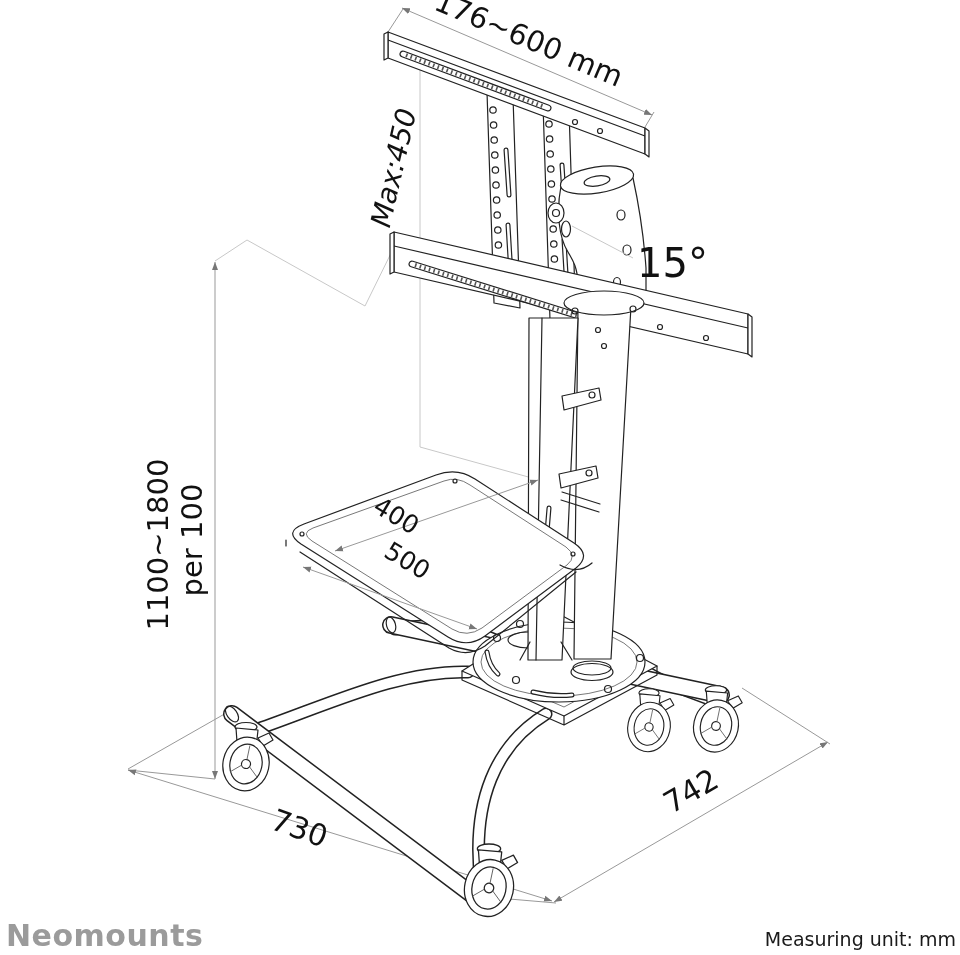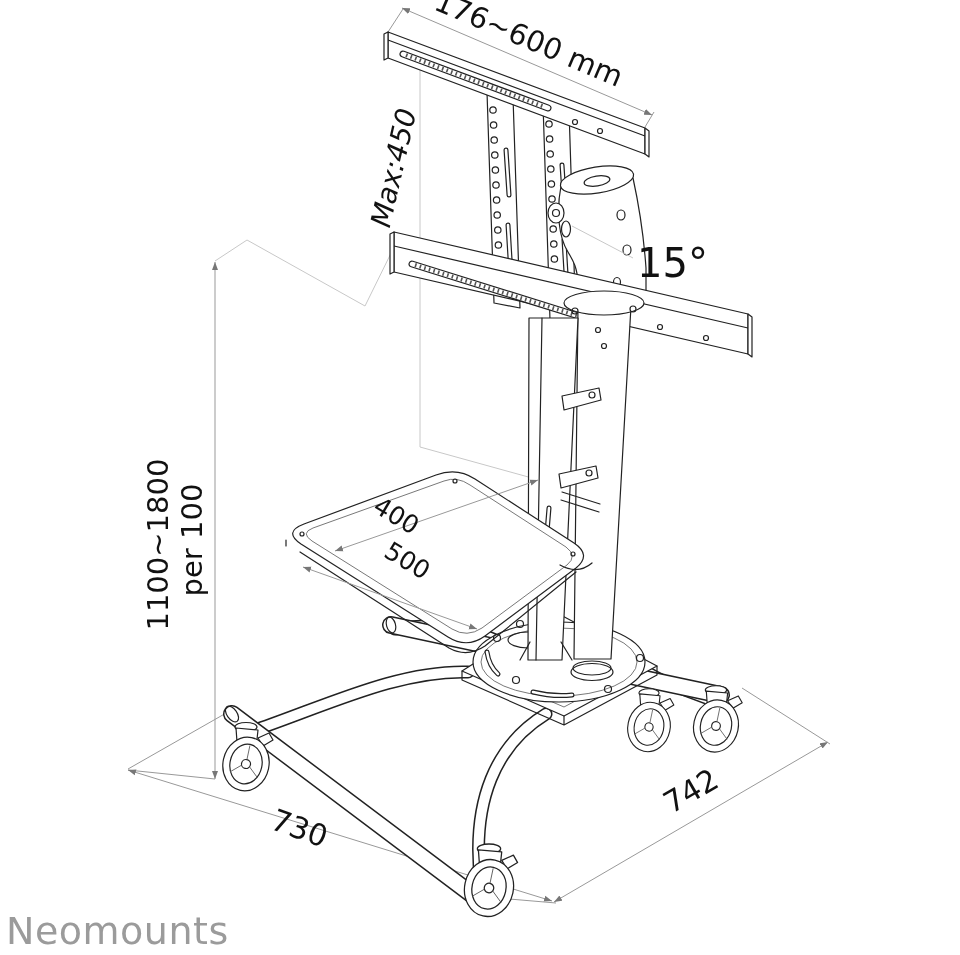--- a/index.html
+++ b/index.html
@@ -1,19 +1,19 @@
 <!DOCTYPE html>
 <html><head>
 <meta charset="utf-8">
 <style>
   html,body{margin:0;padding:0;background:#fff}
   .canvas{position:relative;width:960px;height:955px;background:#fff;overflow:hidden;
           font-family:"DejaVu Sans",sans-serif}
   .canvas svg{position:absolute;left:0;top:0}
-  .brand{position:absolute;left:6px;bottom:2px;font-size:38px;font-weight:400;
+  .brand{position:absolute;left:6px;bottom:2px;font-size:30px;font-weight:700;
          color:#9b9b9b;letter-spacing:.5px}
   .unit{position:absolute;right:4px;bottom:5px;font-size:19px;color:#1a1a1a}
   .st{stroke:#222;stroke-width:1.2;fill:none;stroke-linejoin:round;stroke-linecap:round}
   .wf{fill:#fff;stroke:#222;stroke-width:1.2;stroke-linejoin:round}
   .thin{stroke:#555;stroke-width:.8;fill:none}
   .dim{stroke:#999;stroke-width:1;fill:none}
   .pale{stroke:#c8c8c8;stroke-width:1;fill:none}
   .lbl{fill:#111}
   .td{stroke:#222;stroke-width:13;fill:none;stroke-linecap:round}
   .tw{stroke:#fff;stroke-width:10;fill:none;stroke-linecap:round}
@@ -235,13 +235,14 @@
       <tspan x="0" dy="34">per 100</tspan>
     </text>
     <text transform="translate(392,523) rotate(31)" font-size="25" text-anchor="middle">400</text>
     <text transform="translate(403,568) rotate(31)" font-size="25" text-anchor="middle">500</text>
     <text transform="translate(296,838) rotate(20)" font-size="30" text-anchor="middle">730</text>
     <text transform="translate(696,800) rotate(-30)" font-size="30" text-anchor="middle">742</text>
   </g>
 </svg>
 
 <div class="brand">Neomounts</div>
+<div class="unit">Measuring unit: mm</div>
 </div>
 
 </body></html>

